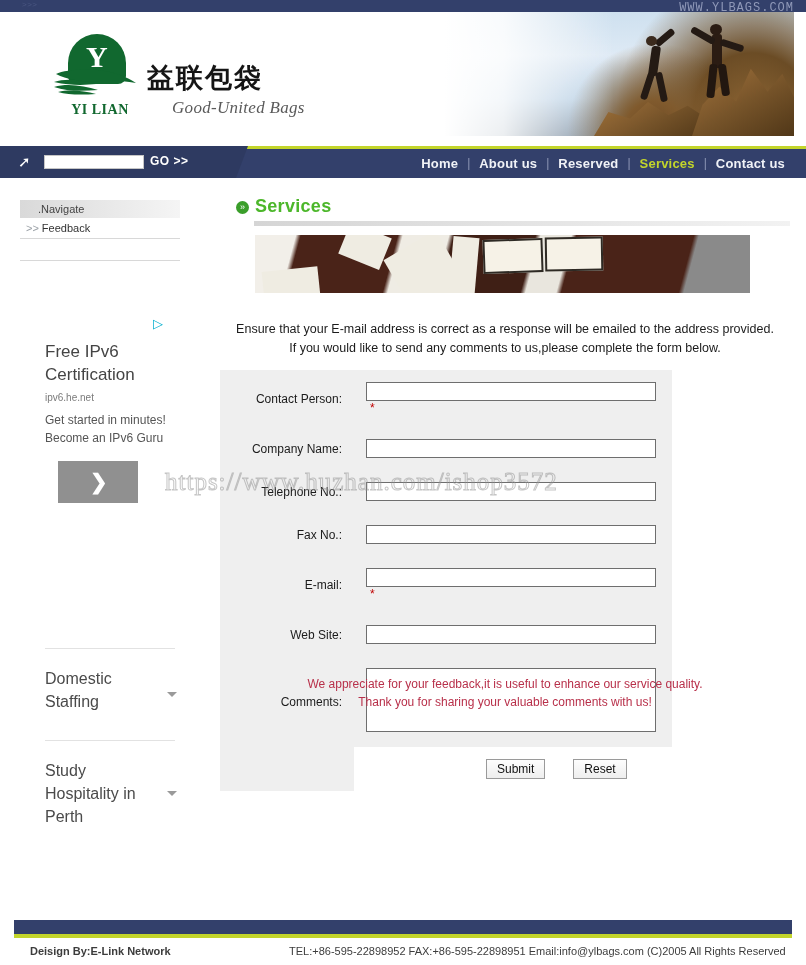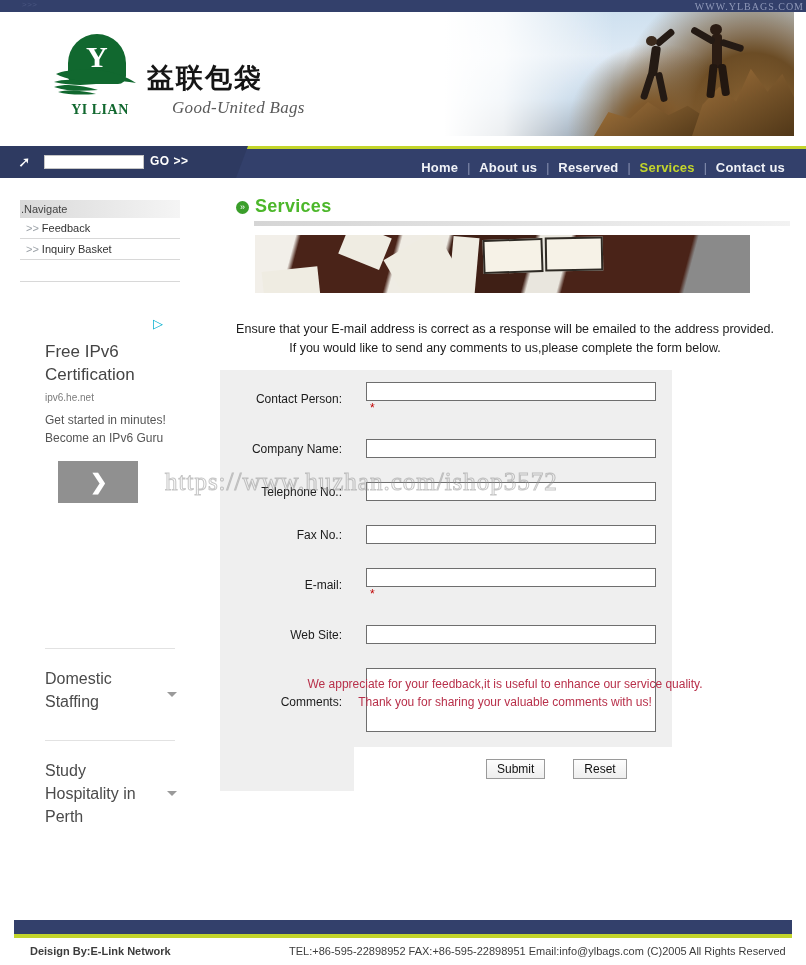--- a/index.html
+++ b/index.html
@@ -20,22 +20,22 @@
   
   .topstrip {
     position:absolute; left:0; top:0; width:806px; height:12px;
     background:#33406b;
   }
   .topstrip .tiny-left {
     position:absolute; left:22px; top:0px; font-size:8px; color:#4a5682;
     letter-spacing:.5px;
   }
   .topstrip .tiny-right {
-    position:absolute; right:2px; top:1px; font-size:10px; color:#8f98b8;
-    letter-spacing:1px; font-family:Liberation Serif, serif;
+    position:absolute; right:12px; top:1px; font-size:12px; color:#8f98b8;
+    letter-spacing:1px; font-family:Liberation Mono, monospace;
   }
 
   
   .header {
     position:absolute; left:12px; top:12px; width:782px; height:124px;
     background:#ffffff; overflow:hidden;
   }
   .banner-photo {
     position:absolute; right:0; top:0; width:350px; height:124px;
     background:
@@ -118,38 +118,38 @@
     position:absolute; left:44px; top:9px; width:100px; height:14px;
     border:1px solid #c6c6c6; background:#ffffff; padding:0 2px;
     font-size:11px; font-family:"Liberation Sans", sans-serif;
   }
   .go-btn {
     position:absolute; left:150px; top:8px; color:#ffffff;
     font-size:12px; font-weight:bold; letter-spacing:.5px; cursor:pointer;
   }
   .mainnav {
     position:absolute; right:12px; top:5px; height:24px;
-    display:flex; align-items:flex-end; gap:0;
+    display:flex; align-items:center; gap:0;
   }
   .mainnav a {
     color:#f0f2f7; font-size:13px; font-weight:bold; text-decoration:none;
     padding:0 9px; letter-spacing:.2px;
   }
   .mainnav a.active { color:#c3d52b; }
   .mainnav .sep { color:#8d96b5; font-size:12px; }
 
   
   .leftcol {
     position:absolute; left:20px; top:200px; width:180px;
   }
   .nav-box { width:160px; }
   .nav-title {
     width:160px; height:18px; line-height:18px;
     background:linear-gradient(to right,#d9d9d9,#f5f5f5);
-    font-size:11px; color:#444; padding-left:1px; font-weight:normal;
+    font-size:11px; color:#444; padding-left:18px; font-weight:normal;
   }
   .nav-link {
     width:160px; height:21px; line-height:21px;
     border-bottom:1px solid #d8d8d8;
     font-size:11px; color:#333; padding-left:6px; cursor:pointer;
   }
   .nav-link .chev { color:#9aa0a6; margin-right:3px; }
   .nav-blank { width:160px; height:22px; border-bottom:1px solid #d8d8d8; }
 
   
@@ -350,23 +350,20 @@
       <a href="#">Contact us</a>
     </div>
   </div>
 
   <div class="leftcol">
     <div class="nav-box">
       <div class="nav-title">.Navigate</div>
       <div class="nav-link">
         <span class="chev">&gt;&gt;</span><span>Feedback</span>
       </div>
-      <div class="nav-link">
-        <span class="chev">&gt;&gt;</span><span>Inquiry Basket</span>
-      </div>
       <div class="nav-blank"></div>
     </div>
   </div>
 
   <div class="adbox">
     <div class="ad-x">▷</div>
     <div class="ad-title">Free IPv6 Certification</div>
     <div class="ad-url">ipv6.he.net</div>
     <div class="ad-desc">Get started in minutes! Become an IPv6 Guru</div>
     <div class="ad-cta"></div>

